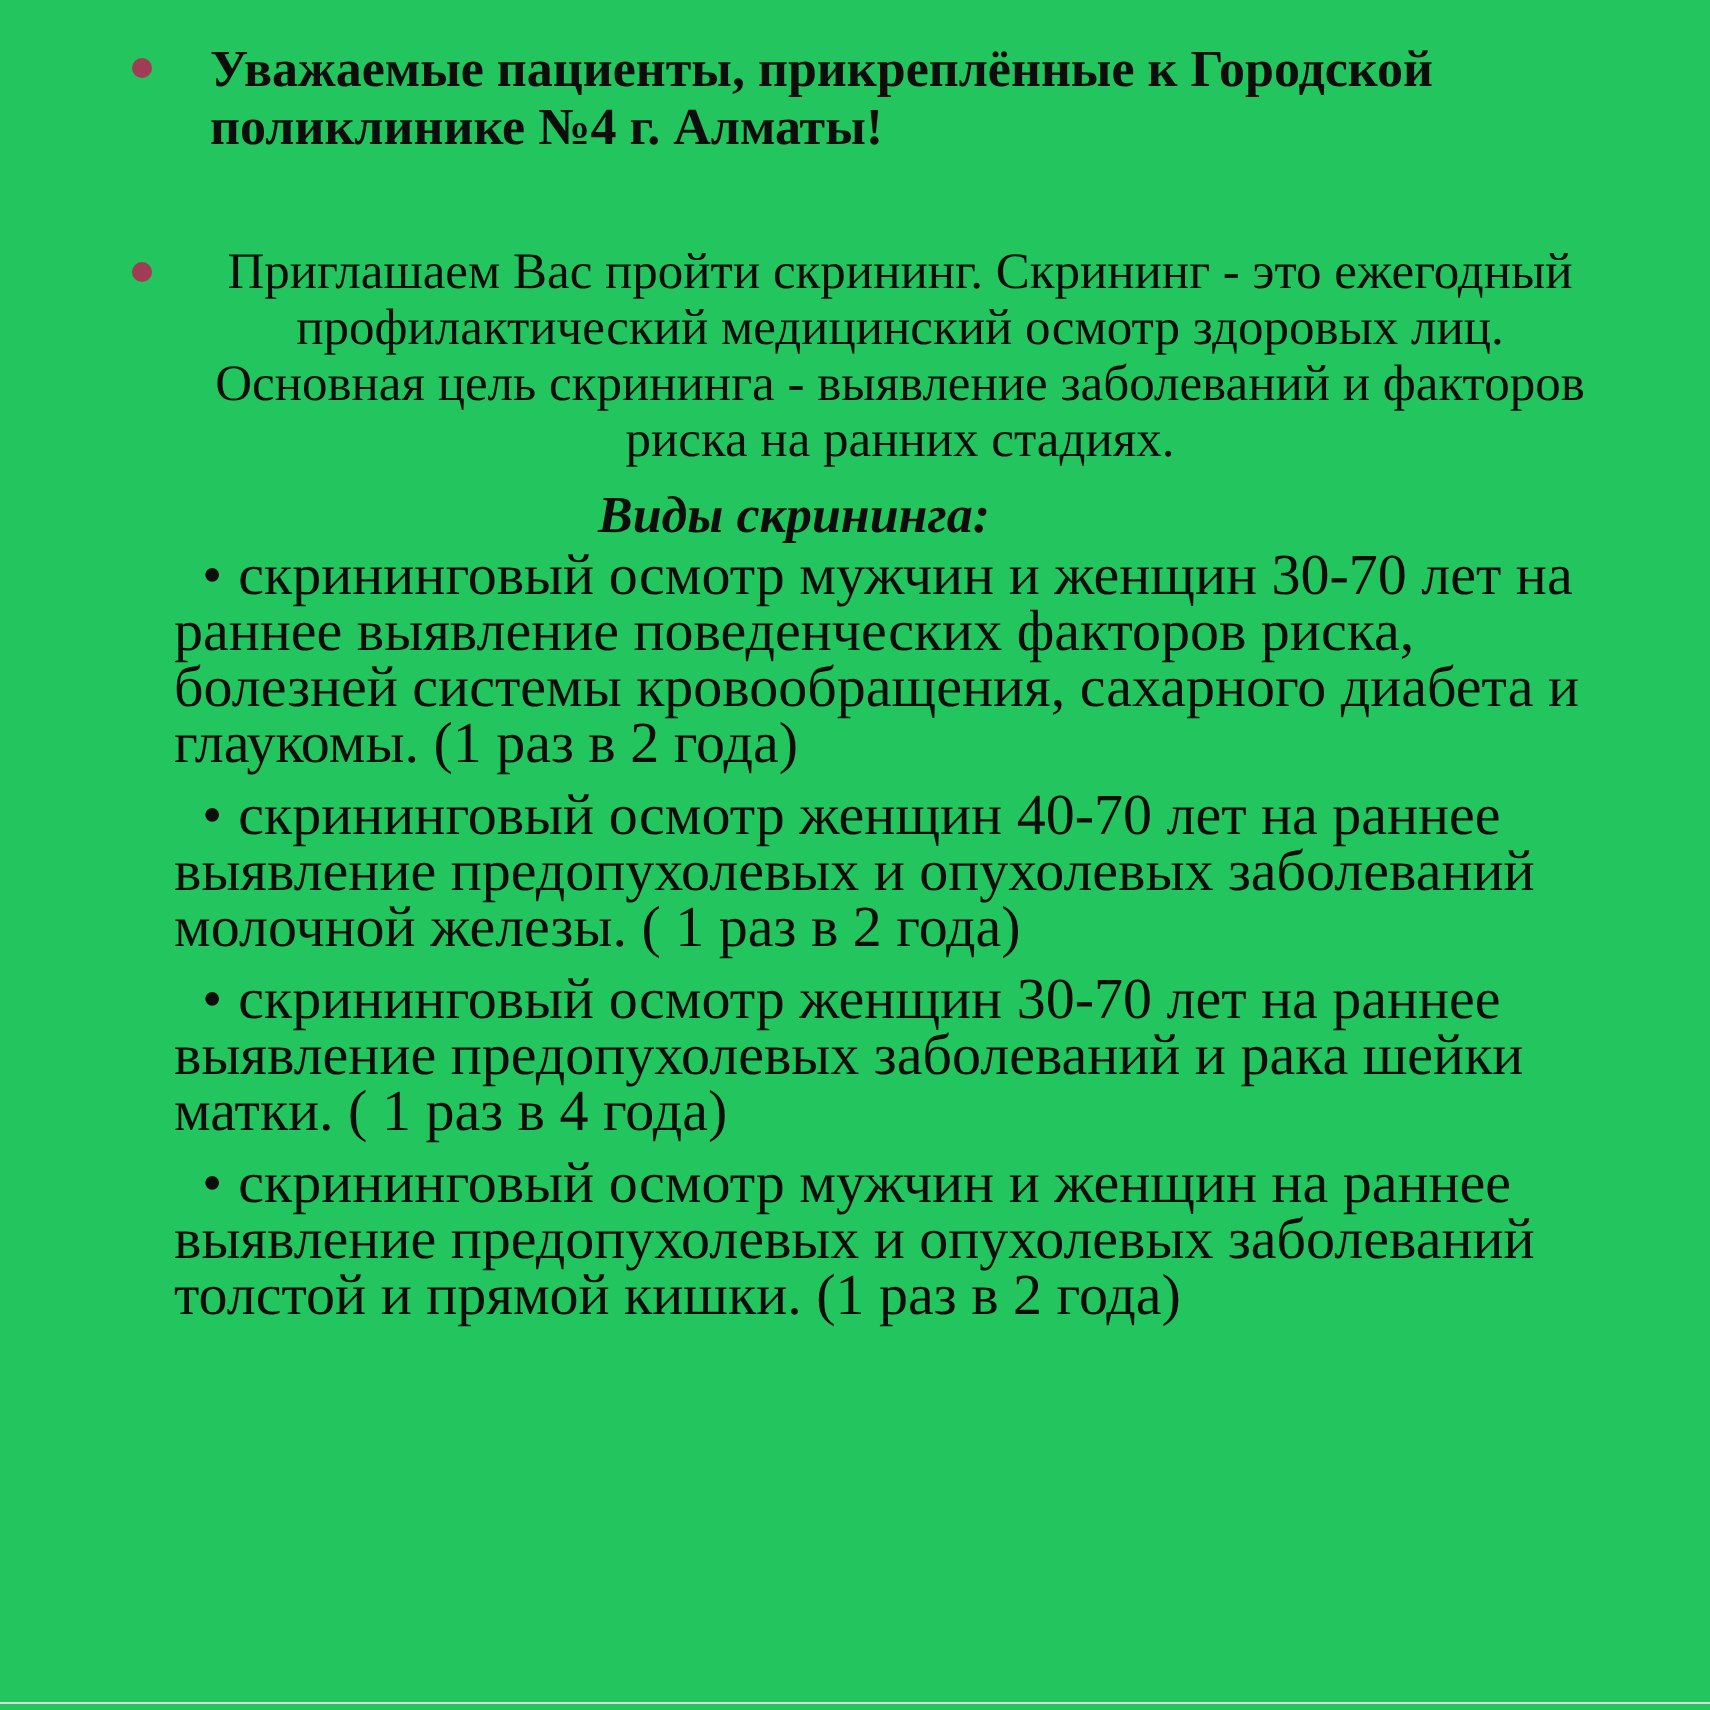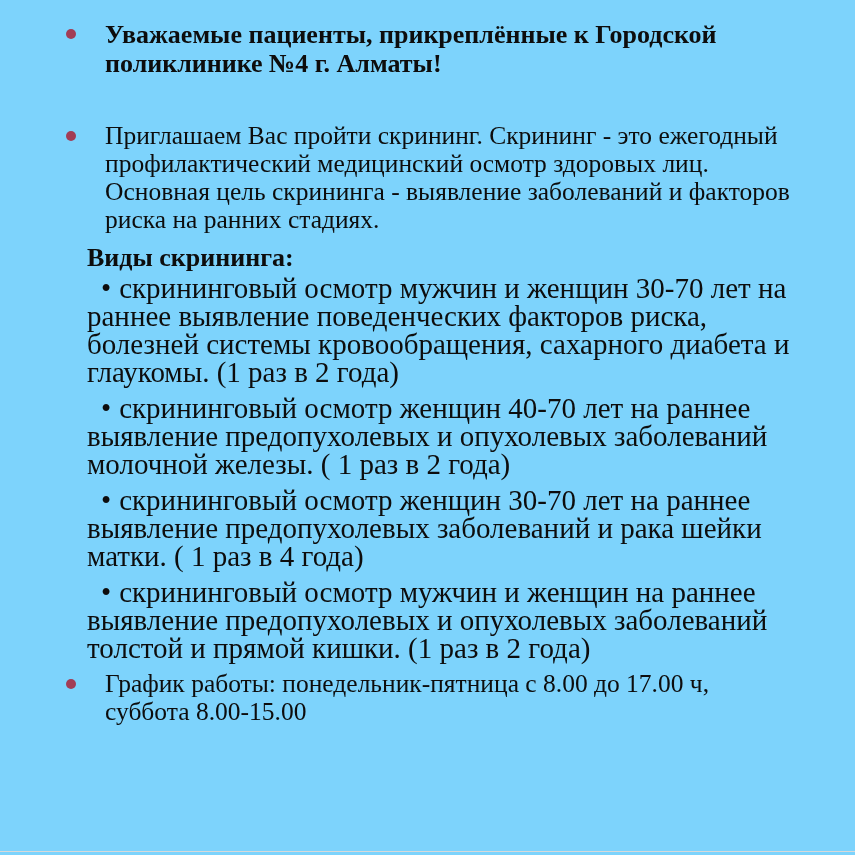--- a/index.html
+++ b/index.html
@@ -4,21 +4,21 @@
 <style>
   html, body {
     margin: 0;
     padding: 0;
     background: #ffffff;
   }
   .slide {
     position: relative;
     width: 855px;
     height: 855px;
-    background: #7dd3fc;
+    background: #22c55e;
     overflow: hidden;
     font-family: "Liberation Serif", "DejaVu Serif", serif;
     color: #0d0d0d;
     box-sizing: border-box;
     padding: 20px 60px 0 65px;
   }
   .bullet-row {
     position: relative;
     padding-left: 40px;
     box-sizing: border-box;
@@ -36,28 +36,30 @@
     font-size: 25.5px;
     line-height: 28px;
     max-width: 690px;
   }
   .title-text {
     font-weight: bold;
     font-size: 26px;
     line-height: 29px;
   }
   .row-title   { margin-bottom: 44px; }
-  .row-intro   { margin-bottom: 10px; }
+  .row-intro   { margin-bottom: 10px; text-align: center; }
   .row-address { margin-bottom: 8px; }
   .row-schedule{ margin-bottom: 8px; }
 
   .section-heading {
     width: 620px;
     margin-left: 22px;
+    text-align: center;
     font-weight: bold;
+    font-style: italic;
     font-size: 26px;
     line-height: 28px;
     margin-bottom: 2px;
   }
   .sub-bullet {
     margin-left: 22px;
     width: 705px;
     font-size: 29px;
     line-height: 28px;
     text-indent: 14px;
@@ -102,21 +104,17 @@
 
   <div class="sub-bullet">
     <span class="inline-bullet">•</span><span>скрининговый осмотр женщин 30-70 лет на раннее выявление предопухолевых заболеваний и рака шейки матки. ( 1 раз в 4 года)</span>
   </div>
 
   <div class="sub-bullet">
     <span class="inline-bullet">•</span><span>скрининговый осмотр мужчин и женщин на раннее выявление предопухолевых и опухолевых заболеваний толстой и прямой кишки. (1 раз в 2 года)</span>
   </div>
 
 
-  <div class="bullet-row row-schedule">
-    <span class="dot"></span>
-    <div class="bullet-text">График работы: понедельник-пятница с 8.00 до 17.00 ч, суббота 8.00-15.00</div>
-  </div>
 
 
   <div class="bottom-rule"></div>
 
 </div>
 
 </body></html>

